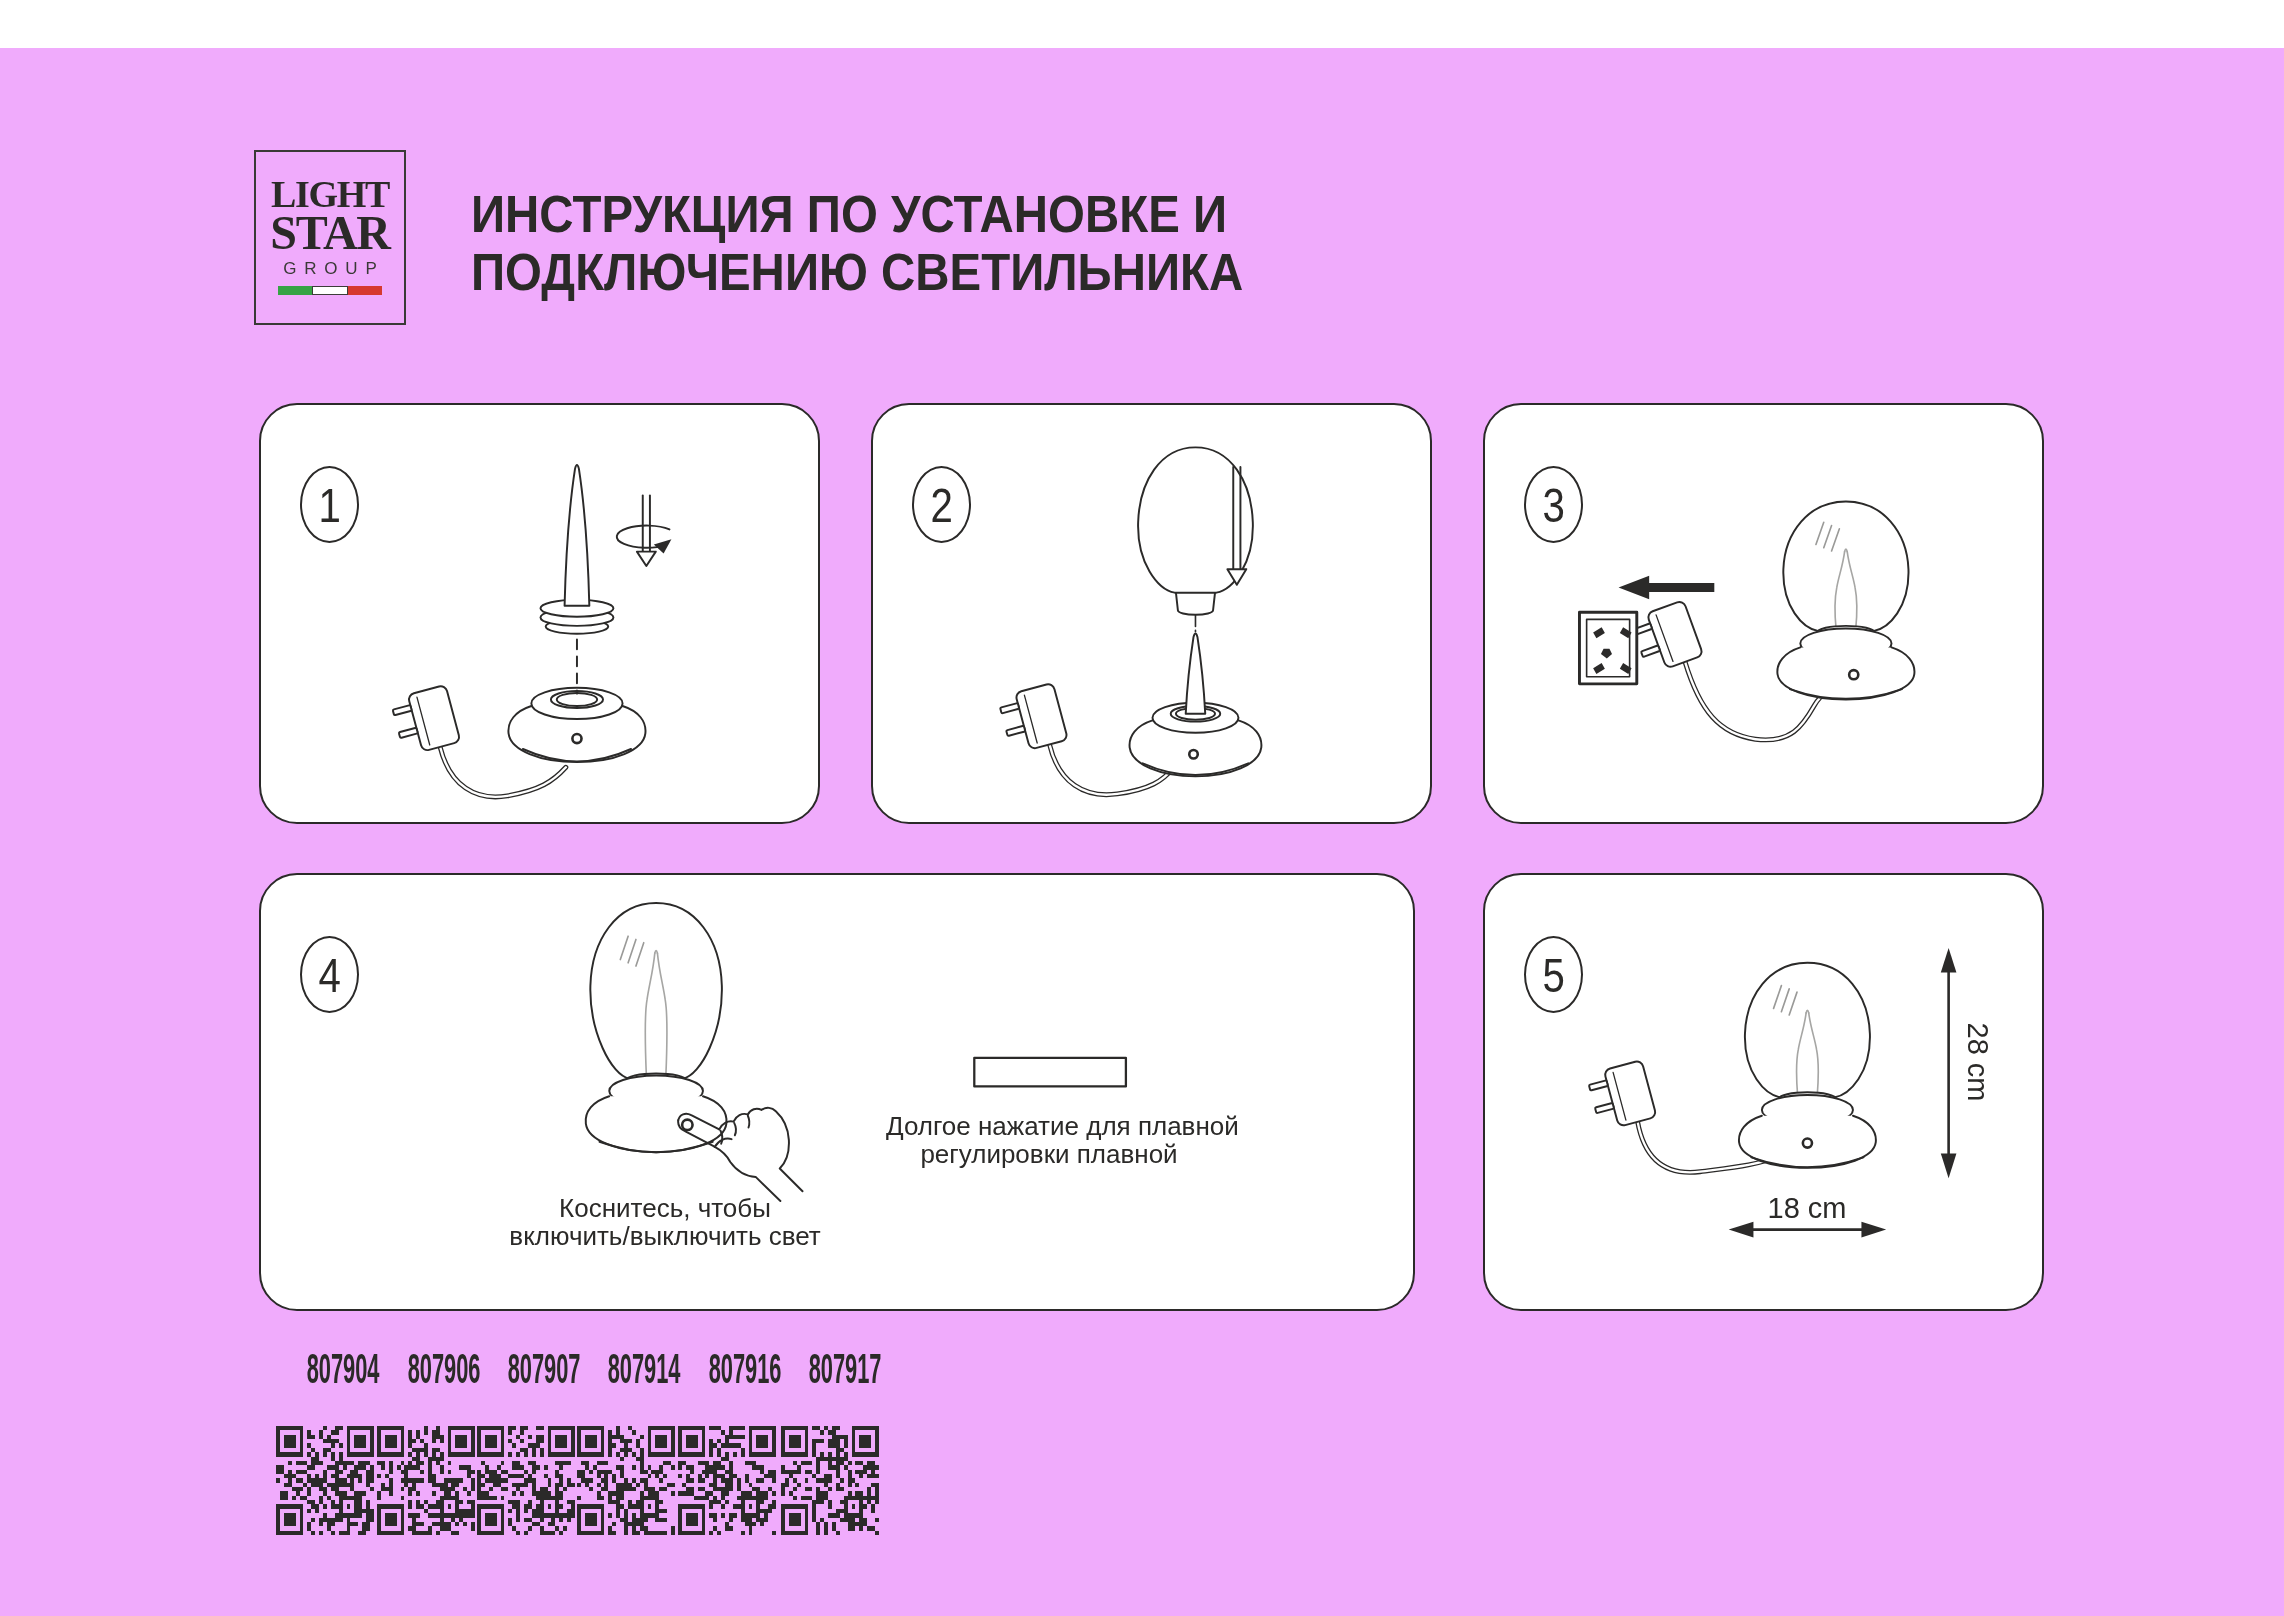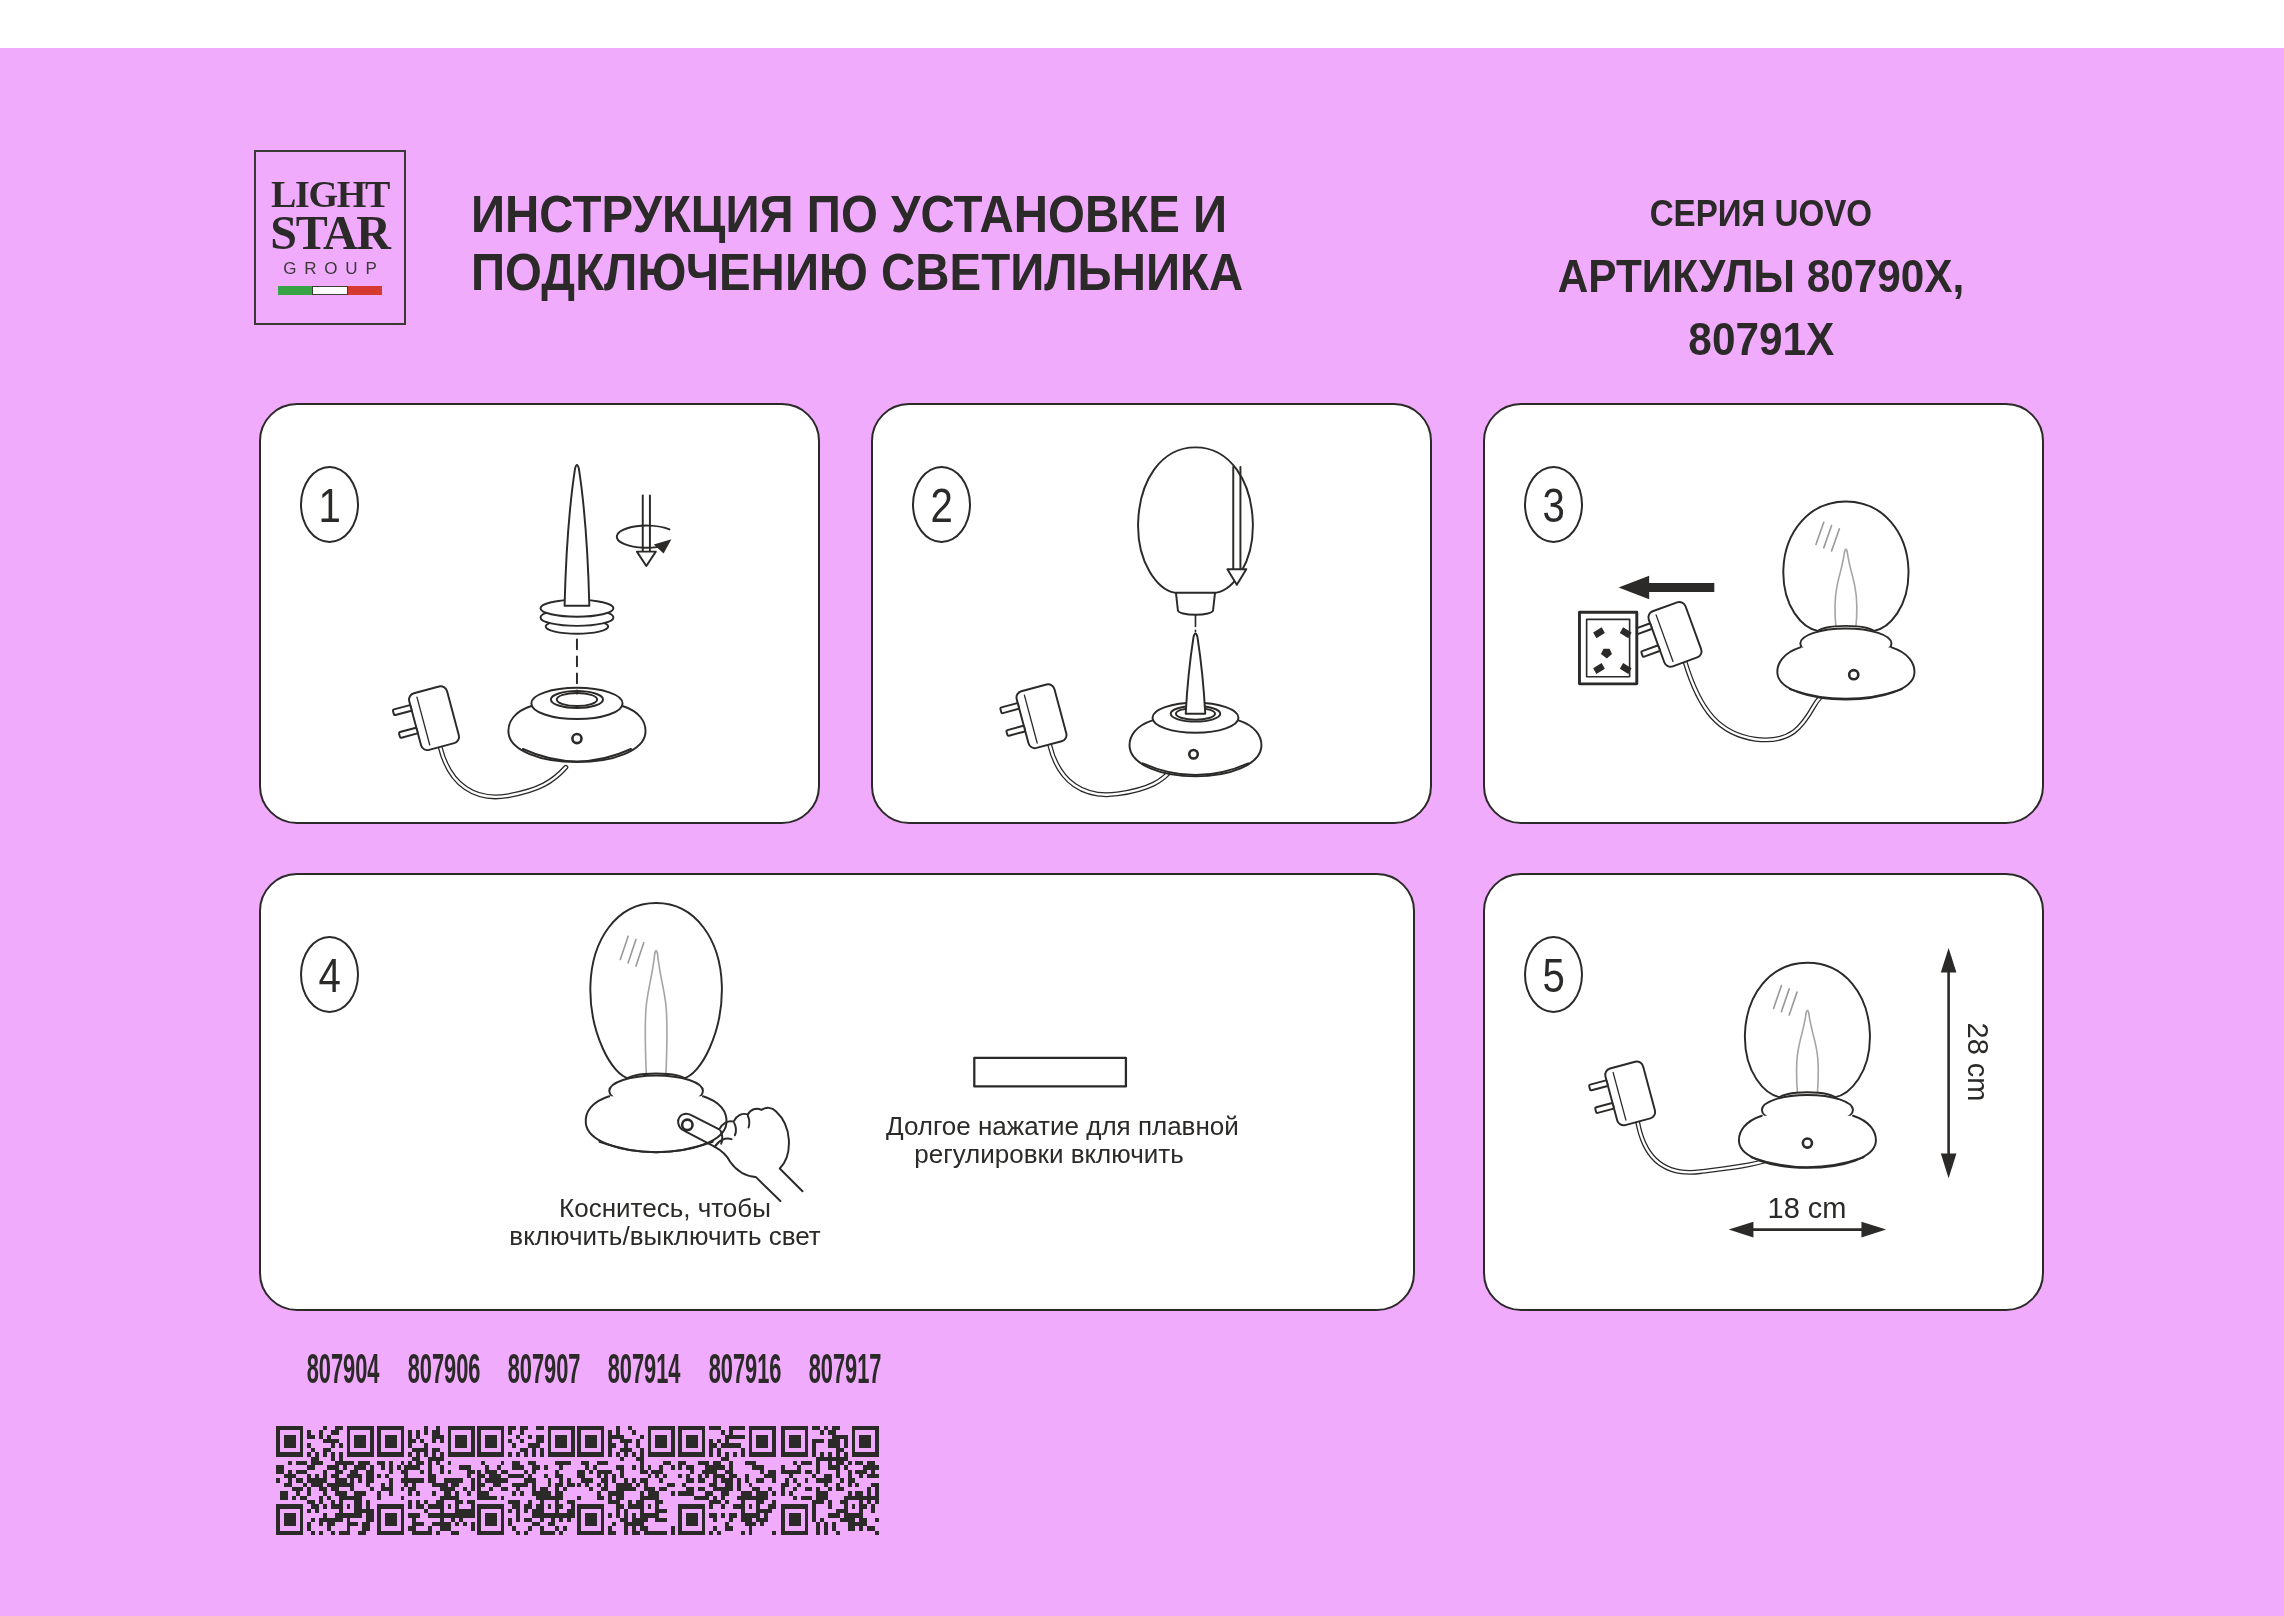--- a/index.html
+++ b/index.html
@@ -47,25 +47,20 @@
     <div class="flag">
       <div style="background:#36a345"></div>
       <div class="white"></div>
       <div style="background:#d6392f"></div>
     </div>
   </div>
 
   <div class="abs title-line" style="top:195px"><span class="cond">ПОДКЛЮЧЕНИЮ СВЕТИЛЬНИКА</span></div>
   <div class="abs title-line" style="top:137px"><span class="cond">ИНСТРУКЦИЯ ПО УСТАНОВКЕ И</span></div>
 
-  <div class="abs series-block">
-    <div class="series-line1"><span class="condc">СЕРИЯ UOVO</span></div>
-    <div class="series-line2"><span class="condc">АРТИКУЛЫ 80790X,</span></div>
-    <div class="series-line3"><span class="condc">80791X</span></div>
-  </div>
 
   <div class="panel" style="left:259px;top:355px;width:557px;height:417px;">
     <div class="badge">
         <span>1</span>
       </div>
     <svg width="557" height="417" viewBox="0 0 855 640">
       <g fill="none" stroke="#2b2a29" stroke-width="3" stroke-linecap="round" stroke-linejoin="round">
         <path d="M275,525 C290,585 330,608 378,600 C428,591 448,578 468,556" stroke-width="7.5"></path>
         <path d="M275,525 C290,585 330,608 378,600 C428,591 448,578 468,556" stroke="#fff" stroke-width="3.6"></path>
         <g transform="translate(225,445) rotate(-15)">
@@ -201,21 +196,21 @@
           <path d="M727,381 q5,10 1,19"></path>
           <path d="M748,370 q4,9 1,18"></path>
           <path d="M697,418 C703,408 713,403 723,406"></path>
         </g>
         <rect x="1096" y="281" width="233" height="44" stroke-width="3.5"></rect>
       </g>
     </svg>
     <div class="cap" style="left:241px;top:318px;width:326px;">Коснитесь, чтобы</div>
     <div class="cap" style="left:241px;top:346px;width:326px;">включить/выключить свет</div>
     <div class="cap" style="left:625px;top:236px;width:326px;">Долгое нажатие для плавной</div>
-    <div class="cap" style="left:625px;top:264px;width:326px;">регулировки включить</div>
+    <div class="cap" style="left:625px;top:264px;width:326px;">регулировки плавной</div>
   </div>
 
   <div class="panel" style="left:1483px;top:825px;width:557px;height:434px;">
     <div class="badge">
         <span>5</span>
       </div>
     <svg width="557" height="434" viewBox="0 0 855 667">
       <g fill="none" stroke="#2b2a29" stroke-width="3" stroke-linecap="round" stroke-linejoin="round">
         <path d="M234,379 C245,440 280,462 330,456 C375,450 420,446 450,432" stroke-width="7.5"></path>
         <path d="M234,379 C245,440 280,462 330,456 C375,450 420,446 450,432" stroke="#fff" stroke-width="3.6"></path>

